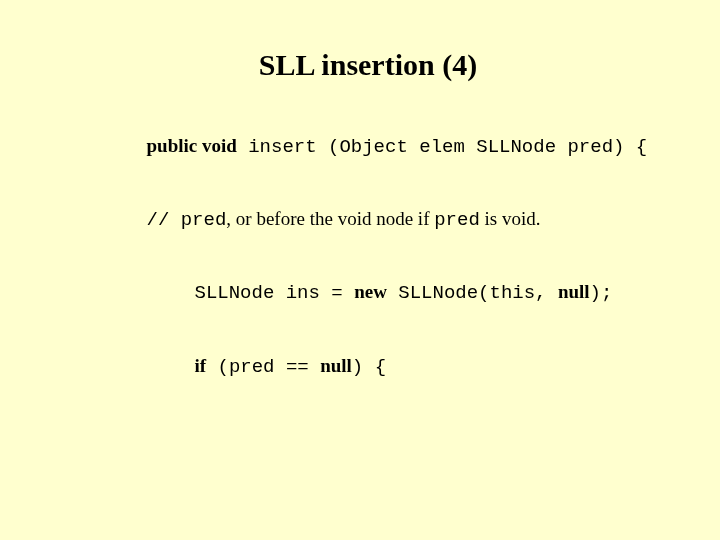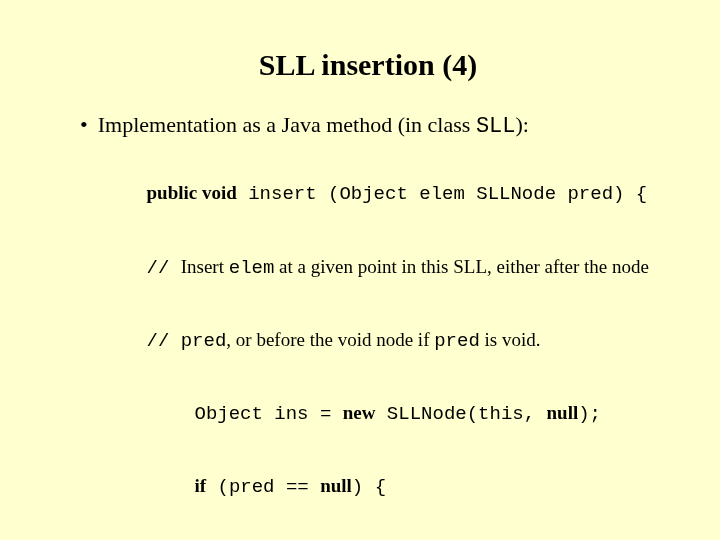--- a/index.html
+++ b/index.html
@@ -51,43 +51,33 @@
   .ind1 { padding-left: 48px; display: block; }
   .code-line { white-space: pre-wrap; }
   .tnr { font-family: "Times New Roman", Times, serif; }
 </style>
 </head>
 <body>
 
 <div class="slide">
   <h1 class="title">SLL insertion (4)</h1>
 
-  <ul class="bullets">
-    <li>
-      <span>
-        <span>Implementation as a Java method (in class </span><span class="serif-code">SLL</span><span>):</span>
-      </span>
-    </li>
-  </ul>
 
   <div class="codeblock">
     <div class="code-line">
       <span class="monob">public void</span><span class="mono"> insert (Object elem SLLNode pred) {</span>
     </div>
 
-    <div class="code-line">
-      <span class="mono">// </span><span class="tnr">Insert </span><span class="mono">elem</span><span class="tnr"> at a given point in this SLL, either after the node</span>
-    </div>
 
     <div class="code-line">
       <span class="mono">// </span><span class="mono">pred</span><span class="tnr">, or before the void node if </span><span class="mono">pred</span><span class="tnr"> is void.</span>
     </div>
 
     <span class="code-line ind1">
-      <span class="mono">Object ins = </span><span class="monob">new</span><span class="mono"> SLLNode(this, </span><span class="monob">null</span><span class="mono">);</span>
+      <span class="mono">SLLNode ins = </span><span class="monob">new</span><span class="mono"> SLLNode(this, </span><span class="monob">null</span><span class="mono">);</span>
     </span>
 
     <span class="code-line ind1">
       <span class="monob">if</span><span class="mono"> (pred == </span><span class="monob">null</span><span class="mono">) {</span>
     </span>
 
   </div>
 </div>
 
 </body></html>

